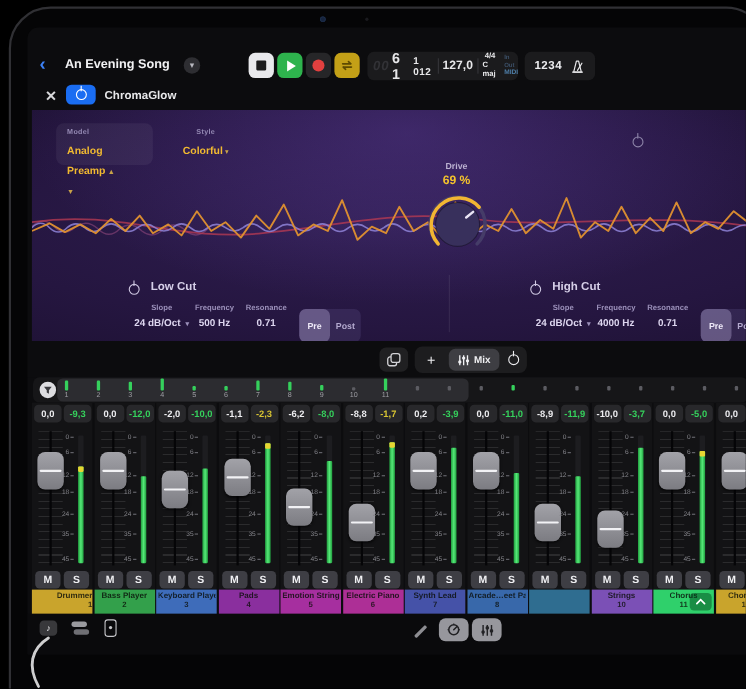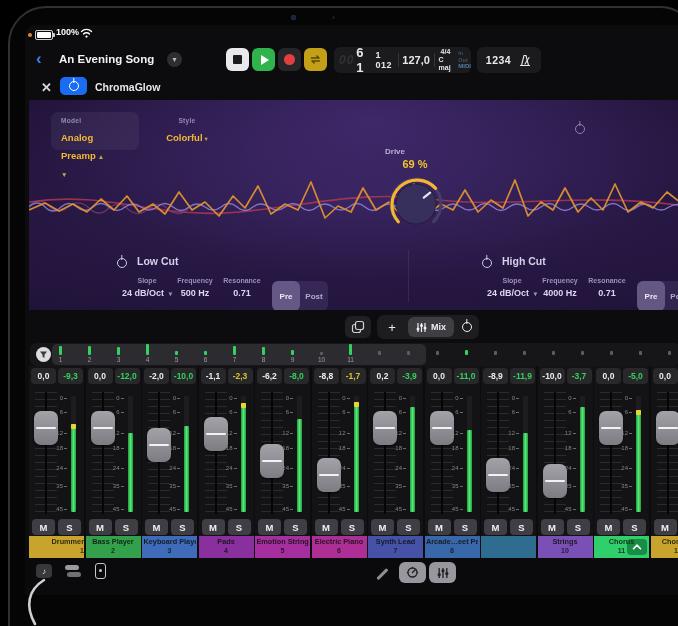--- a/index.html
+++ b/index.html
@@ -58,21 +58,21 @@
       radial-gradient(140% 110% at 50% 48%, #2e1d4f 0%, #251640 42%, #1b102f 76%, #150c26 100%);}
   .fld-label{font-size:6.5px;font-weight:600;color:#958ab4;letter-spacing:.3px;}
   .fld-value{font-size:9.5px;font-weight:700;color:#f2ba30;}
   .chev-ud{font-size:6.5px;color:#c9a348;margin-left:2px;}
   .model-box{position:absolute;left:22px;top:12px;width:88px;height:38px;background:rgba(255,255,255,.055);
              border-radius:7px;padding:5px 0 0 10px;box-sizing:border-box;}
   .style-box{position:absolute;left:126px;top:17px;width:64px;text-align:center;}
   .dim-pw{position:absolute;color:#8d84a8;}
   .byp-box{position:absolute;left:563px;top:17px;width:84px;text-align:center;}
   .lvl-box{position:absolute;left:648px;top:17px;width:70px;text-align:center;}
-  .drive-lbl{position:absolute;left:356px;top:47px;width:60px;text-align:left;font-size:8px;color:#bcb2d2;font-weight:600;}
+  .drive-lbl{position:absolute;left:356px;top:47px;width:60px;text-align:center;font-size:8px;color:#bcb2d2;font-weight:600;}
   .drive-val{position:absolute;left:356px;top:58px;width:60px;text-align:center;font-size:11px;font-weight:700;color:#f5c42c;}
   .knob{position:absolute;left:359px;top:76px;}
   .wave{position:absolute;left:0;top:66px;}
   .vdiv{position:absolute;left:379px;top:150px;width:1px;height:52px;background:rgba(255,255,255,.08);}
   .cut-title{position:absolute;font-size:10.5px;font-weight:700;color:#d6cfe8;}
   .cut-pw{position:absolute;color:#cfc8e2;}
   .p-lab{position:absolute;font-size:7px;font-weight:600;color:#9b90ba;text-align:center;width:60px;}
   .p-val{position:absolute;font-size:9px;font-weight:600;color:#ddd6ef;text-align:center;width:60px;}
   .prepost{position:absolute;width:56px;height:30px;background:rgba(130,118,175,.18);border-radius:6px;display:flex;}
   .pp-cell{flex:1;display:flex;align-items:center;justify-content:center;font-size:8px;font-weight:600;color:#b4aacf;}
@@ -140,33 +140,20 @@
 </style>
 </head>
 <body>
 
 <div class="device"></div>
 <div class="cam-dot abs" style="left:291px;top:15px;width:5px;height:5px;background:#16233c;box-shadow:inset 0 0 1px #3a5a8a;"></div>
 <div class="cam-dot abs" style="left:332px;top:16px;width:3px;height:3px;background:#1a1a1e;"></div>
 
 <div class="screen">
 
-  <div class="statusbar">
-    <i class="sb-dot"></i>
-    <div class="battery">
-        <i></i>
-        <b></b>
-      </div>
-    <span class="sb-pct">100%</span>
-    <svg class="abs" style="left:55px;top:3px" width="13" height="10" viewBox="0 0 13 10">
-      <path d="M1.5,3.5 A7,7 0 0 1 11.5,3.5" stroke="#fff" stroke-width="1.3" fill="none" stroke-linecap="round"></path>
-      <path d="M3.5,6 A4.2,4.2 0 0 1 9.5,6" stroke="#fff" stroke-width="1.3" fill="none" stroke-linecap="round"></path>
-      <circle cx="6.5" cy="8.6" r="1.1" fill="#fff"></circle>
-    </svg>
-  </div>
 
   <div class="toolbar">
     <div class="back">‹</div>
     <div class="songtitle">An Evening Song</div>
     <div class="title-badge">
       <span>▾</span>
     </div>
     <div class="tbtn" style="left:201px;background:#e9e9ec;">
       <span style="width:9px;height:9px;background:#1b1b1d;border-radius:1px;"></span>
     </div>

